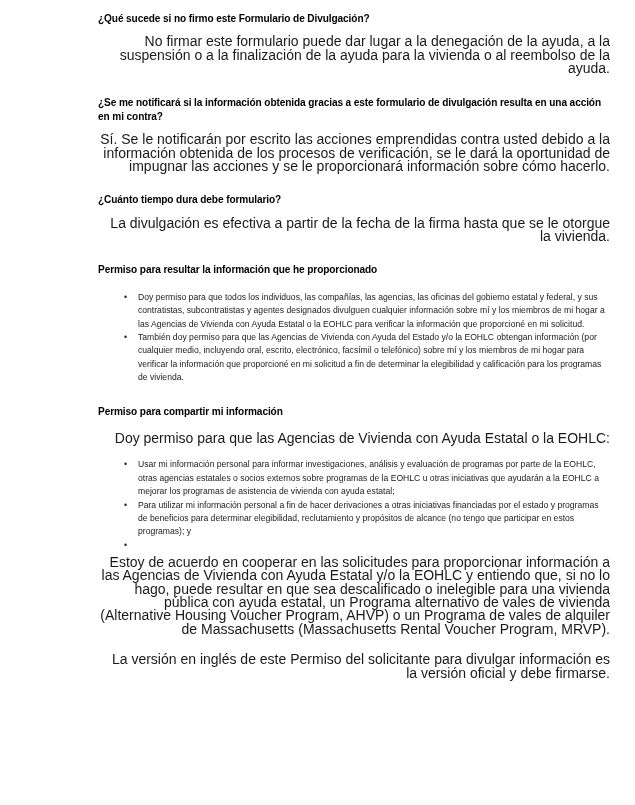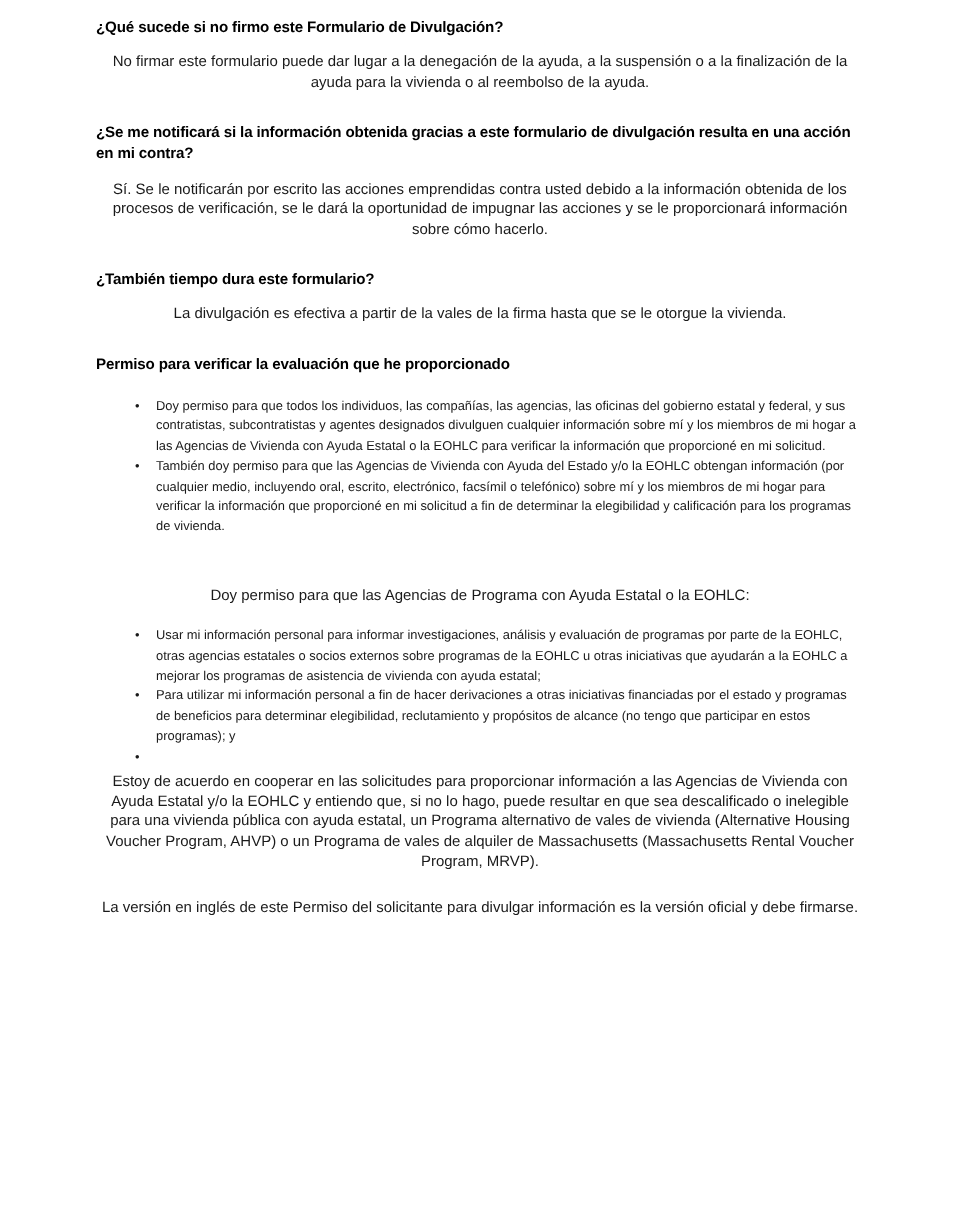--- a/index.html
+++ b/index.html
@@ -18,39 +18,40 @@
     position: relative;
     width: 635px;
     height: 805px;
     background: #ffffff;
     box-sizing: border-box;
     padding: 12px 60px 0 64px;
     overflow: hidden;
   }
   .doc-body {
     width: 512px;
+    margin-left: 34px;
   }
   h2.section-heading {
     font-size: 10.1px;
     line-height: 14.3px;
     font-weight: bold;
     margin: 0 0 0 0;
     padding: 0;
     letter-spacing: -0.01em;
     color: #000;
   }
   h2.section-heading.q {
     font-size: 10.1px;
   }
   p.para {
-    font-size: 10px;
+    font-size: 14px;
     line-height: 13.4px;
     margin: 0;
     padding: 0;
-    text-align: center;
+    text-align: right;
     color: #1a1a1a;
   }
   p.para.italic {
   }
   .gap-sm { height: 9px; }
   .gap-md { height: 13px; }
   .gap-lg { height: 17px; }
   .gap-xl { height: 20px; }
   ul.bullets {
     margin: 0;
@@ -87,44 +88,45 @@
     <p class="para">No firmar este formulario puede dar lugar a la denegación de la ayuda, a la suspensión o a la finalización de la ayuda para la vivienda o al reembolso de la ayuda.</p>
 
     <div class="gap-xl"></div>
 
     <h2 class="section-heading q">¿Se me notificará si la información obtenida gracias a este formulario de divulgación resulta en una acción en mi contra?</h2>
     <div class="gap-sm"></div>
     <p class="para">Sí. Se le notificarán por escrito las acciones emprendidas contra usted debido a la información obtenida de los procesos de verificación, se le dará la oportunidad de impugnar las acciones y se le proporcionará información sobre cómo hacerlo.</p>
 
     <div class="gap-xl"></div>
 
-    <h2 class="section-heading q">¿También tiempo dura este formulario?</h2>
+    <h2 class="section-heading q">¿Cuánto tiempo dura debe formulario?</h2>
     <div class="gap-sm"></div>
-    <p class="para">La divulgación es efectiva a partir de la vales de la firma hasta que se le otorgue la vivienda.</p>
+    <p class="para">La divulgación es efectiva a partir de la fecha de la firma hasta que se le otorgue la vivienda.</p>
 
     <div class="gap-xl"></div>
 
-    <h2 class="section-heading">Permiso para verificar la evaluación que he proporcionado</h2>
+    <h2 class="section-heading">Permiso para resultar la información que he proporcionado</h2>
     <div class="gap-md"></div>
 
     <ul class="bullets">
       <li>
         <span class="bullet-dot">•</span>
         <span class="li-text">Doy permiso para que todos los individuos, las compañías, las agencias, las oficinas del gobierno estatal y federal, y sus contratistas, subcontratistas y agentes designados divulguen cualquier información sobre mí y los miembros de mi hogar a las Agencias de Vivienda con Ayuda Estatal o la EOHLC para verificar la información que proporcioné en mi solicitud.</span>
       </li>
       <li>
         <span class="bullet-dot">•</span>
         <span class="li-text">También doy permiso para que las Agencias de Vivienda con Ayuda del Estado y/o la EOHLC obtengan información (por cualquier medio, incluyendo oral, escrito, electrónico, facsímil o telefónico) sobre mí y los miembros de mi hogar para verificar la información que proporcioné en mi solicitud a fin de determinar la elegibilidad y calificación para los programas de vivienda.</span>
       </li>
     </ul>
 
     <div class="gap-xl"></div>
 
+    <h2 class="section-heading">Permiso para compartir mi información</h2>
     <div class="gap-md"></div>
-    <p class="para">Doy permiso para que las Agencias de Programa con Ayuda Estatal o la EOHLC:</p>
+    <p class="para">Doy permiso para que las Agencias de Vivienda con Ayuda Estatal o la EOHLC:</p>
     <div class="gap-md"></div>
 
     <ul class="bullets">
       <li>
         <span class="bullet-dot">•</span>
         <span class="li-text">Usar mi información personal para informar investigaciones, análisis y evaluación de programas por parte de la EOHLC, otras agencias estatales o socios externos sobre programas de la EOHLC u otras iniciativas que ayudarán a la EOHLC a mejorar los programas de asistencia de vivienda con ayuda estatal;</span>
       </li>
       <li>
         <span class="bullet-dot">•</span>
         <span class="li-text">Para utilizar mi información personal a fin de hacer derivaciones a otras iniciativas financiadas por el estado y programas de beneficios para determinar elegibilidad, reclutamiento y propósitos de alcance (no tengo que participar en estos programas); y</span>

